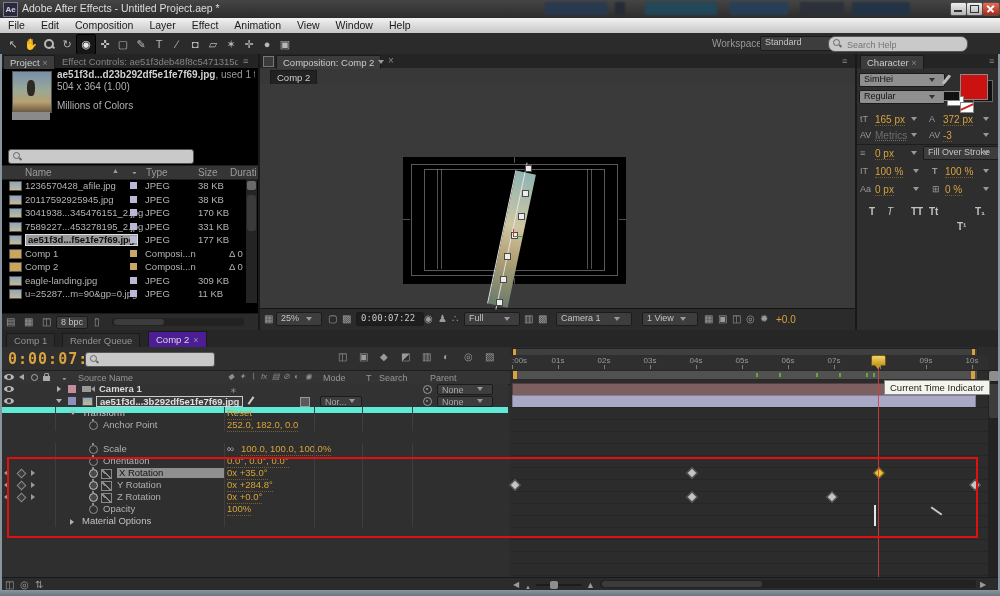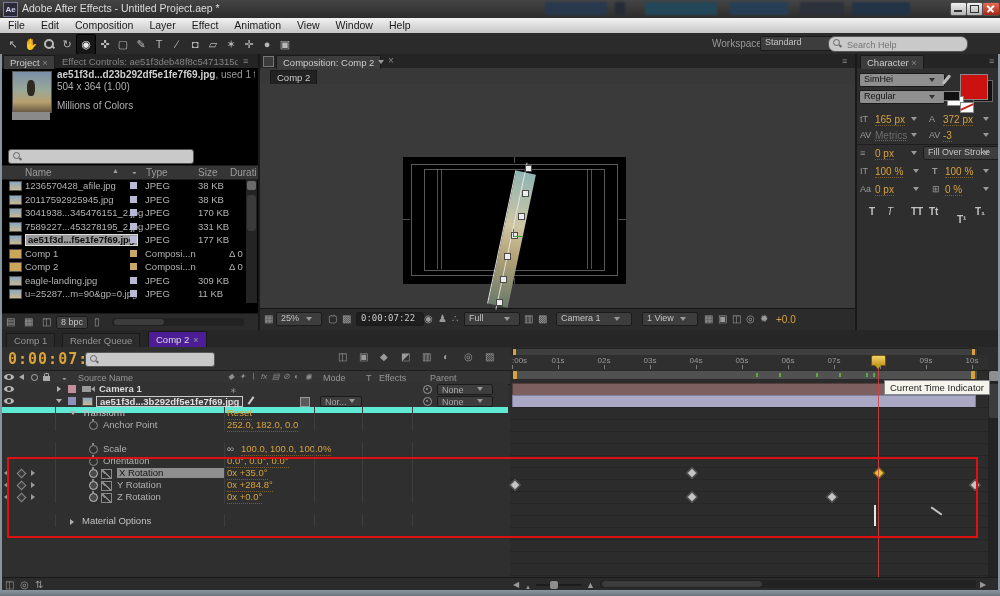--- a/index.html
+++ b/index.html
@@ -349,21 +349,21 @@
     <span class="dar" style="left:56px;top:133px;"></span>
     <span class="cicon" style="left:75px;top:130px;">⊞</span>
     <span class="abs oval" style="left:88px;top:130px;">0 %</span>
     <span class="dar" style="left:126px;top:133px;"></span>
 
     <div id="chartoggles" class="abs" style="left:0;top:152px;width:145px;height:16px;">
         <span class="ctg" style="position: absolute; left: 12px; top: 0px;">T</span>
         <span class="ctg ital" style="position: absolute; left: 30px; top: 0px;">T</span>
         <span class="ctg" style="position: absolute; left: 54px; top: 0px;">TT</span>
         <span class="ctg" style="position: absolute; left: 72px; top: 0px;">Tt</span>
-        <span class="ctg" style="position: absolute; left: 100px; top: 8px;">T¹</span>
+        <span class="ctg" style="position: absolute; left: 100px; top: 15px;">T¹</span>
         <span class="ctg" style="position: absolute; left: 118px; top: 0px;">T₁</span>
       </div>
   </div>
 
   <div class="abs" style="left:0;top:330px;width:1000px;height:260px;background:#262626;">
     <div id="tltabs" class="abs" style="left:0;top:0;width:1000px;height:17px;">
         <span class="tltab" style="position: absolute; left: 6px;">Comp 1</span>
         <span class="tltab" style="position: absolute; left: 62px;">Render Queue</span>
         <span class="tltab active" style="position: absolute; left: 148px;">Comp 2<span class="tclose" style="position: static;">×</span></span>
       </div>
@@ -397,21 +397,21 @@
             <span class="shg" style="position: absolute; left: 11px; top: 0px;">✦</span>
             <span class="shg" style="position: absolute; left: 22px; top: 0px;">∖</span>
             <span class="shg" style="position: absolute; left: 33px; top: 0px;">fx</span>
             <span class="shg" style="position: absolute; left: 44px; top: 0px;">▤</span>
             <span class="shg" style="position: absolute; left: 55px; top: 0px;">⊘</span>
             <span class="shg" style="position: absolute; left: 66px; top: 0px;">◐</span>
             <span class="shg" style="position: absolute; left: 77px; top: 0px;">◉</span>
           </span>
         <span class="abs" style="left:323px;top:2px;">Mode</span>
         <span class="abs" style="left:366px;top:2px;">T</span>
-        <span class="abs" style="left:379px;top:2px;">Effects</span>
+        <span class="abs" style="left:379px;top:2px;">Search</span>
         <span class="abs" style="left:430px;top:2px;">Parent</span>
       </div>
 
       <div class="trow" style="top:36px;background:#323232;border-bottom:1px solid #282828;">
         <span class="eyei" style="left:4px;top:3px;"></span>
         <span class="exr" style="left:57px;top:3px;"></span>
         <span class="abs" style="left:68px;top:2px;width:8px;height:8px;background:#c48d9b;"></span>
         <span class="abs" style="left:82px;top:3px;width:9px;height:6px;background:#999;">
             <span class="abs" style="left:9px;top:0px;border-top:3px solid transparent;border-bottom:3px solid transparent;border-right:4px solid #999;width:0;height:0;"></span>
           </span>
@@ -513,20 +513,30 @@
           <span class="colsep" style="position: absolute; left: 412px;"></span>
         </div>
         <div class="trow" style="position: absolute; top: 144px;">
           <span class="navt l" style="position: absolute; left: 4px; top: 3px;"></span>
           <span class="navd" style="position: absolute; left: 18px; top: 3px;"></span>
           <span class="navt r" style="position: absolute; left: 31px; top: 3px;"></span>
           <span class="sw on" style="position: absolute; left: 89px; top: 2px;"></span>
           <span class="gri" style="position: absolute; left: 101px; top: 2px;"></span>
           <span class="plabel" style="position: absolute; left: 117px;">Z Rotation</span>
           <span class="oval" style="position: absolute; left: 227px;">0x +0.0°</span>
+          <span class="colsep" style="position: absolute; left: 55px;"></span>
+          <span class="colsep" style="position: absolute; left: 224px;"></span>
+          <span class="colsep" style="position: absolute; left: 314px;"></span>
+          <span class="colsep" style="position: absolute; left: 362px;"></span>
+          <span class="colsep" style="position: absolute; left: 412px;"></span>
+        </div>
+        <div class="trow" style="position: absolute; top: 156px;">
+          <span class="sw" style="position: absolute; left: 89px; top: 2px;"></span>
+          <span class="plabel" style="position: absolute; left: 103px;">Opacity</span>
+          <span class="oval" style="position: absolute; left: 227px;">100%</span>
           <span class="colsep" style="position: absolute; left: 55px;"></span>
           <span class="colsep" style="position: absolute; left: 224px;"></span>
           <span class="colsep" style="position: absolute; left: 314px;"></span>
           <span class="colsep" style="position: absolute; left: 362px;"></span>
           <span class="colsep" style="position: absolute; left: 412px;"></span>
         </div>
         <div class="trow" style="position: absolute; top: 168px;">
           <span class="exr" style="position: absolute; left: 70px; top: 4px;"></span>
           <span class="plabel" style="position: absolute; left: 82px; color: rgb(194, 194, 194);">Material Options</span>
           <span class="colsep" style="position: absolute; left: 55px;"></span>

